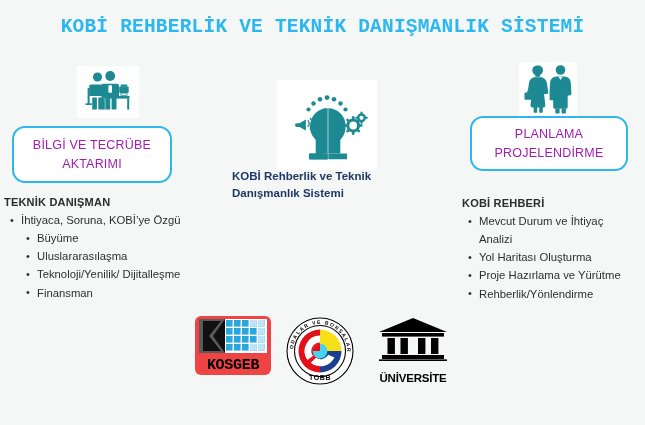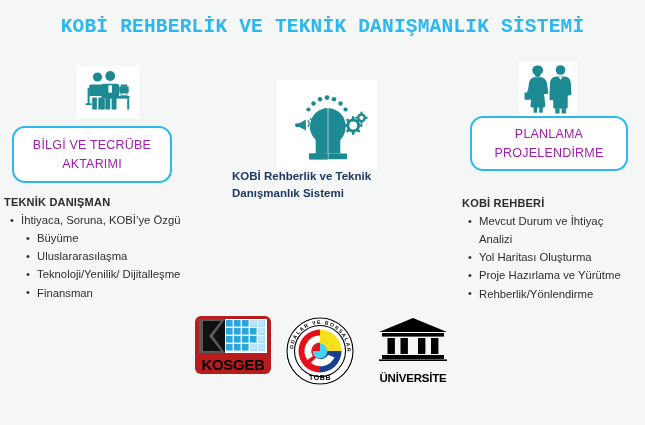--- a/index.html
+++ b/index.html
@@ -157,23 +157,24 @@
     font-size: 15px;
     letter-spacing: -0.3px;
     margin-top: -1px;
   }
   .uni-label {
     font-size: 11.5px;
     letter-spacing: -0.2px;
     margin-top: 4px;
   }
   .kosgeb-card {
-    background: #b91c1c;
+    background: #ef4444;
     border-radius: 6px;
     padding: 3px 4px 1px 4px;
+    font-family: Liberation Mono, monospace;
   }
 </style>
 </head>
 <body>
 
 <div id="slide">
 
   <div class="title">KOBİ REHBERLİK VE TEKNİK DANIŞMANLIK SİSTEMİ</div>
 
   <div class="col col-left">

